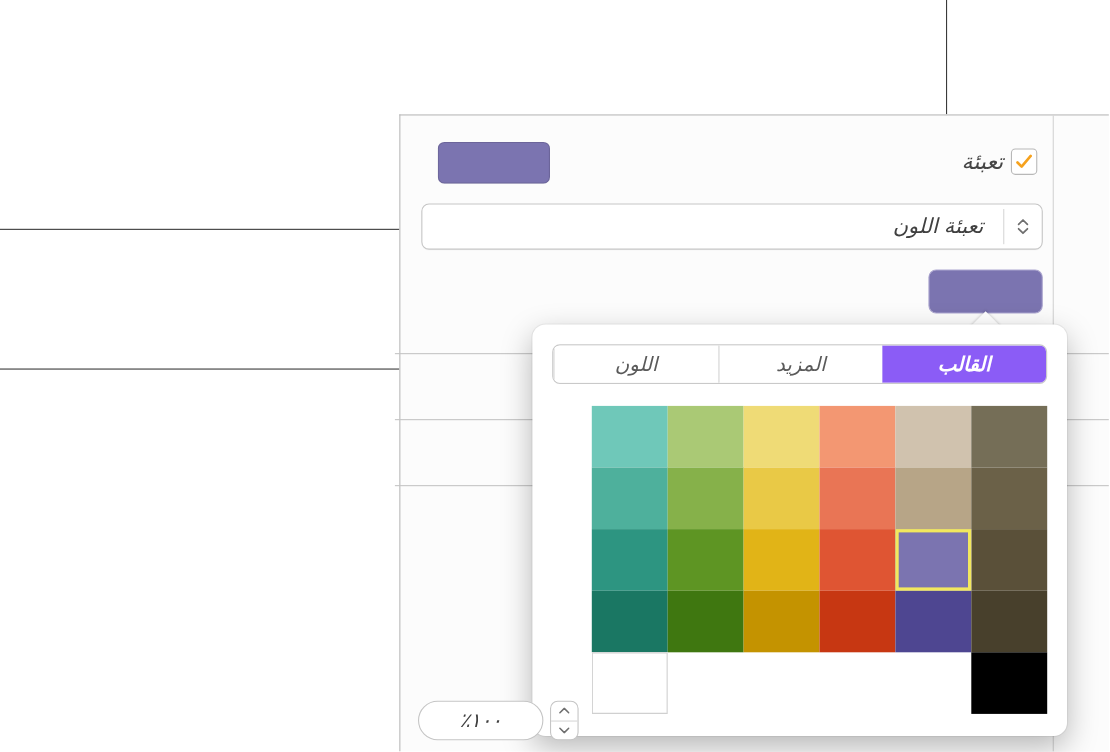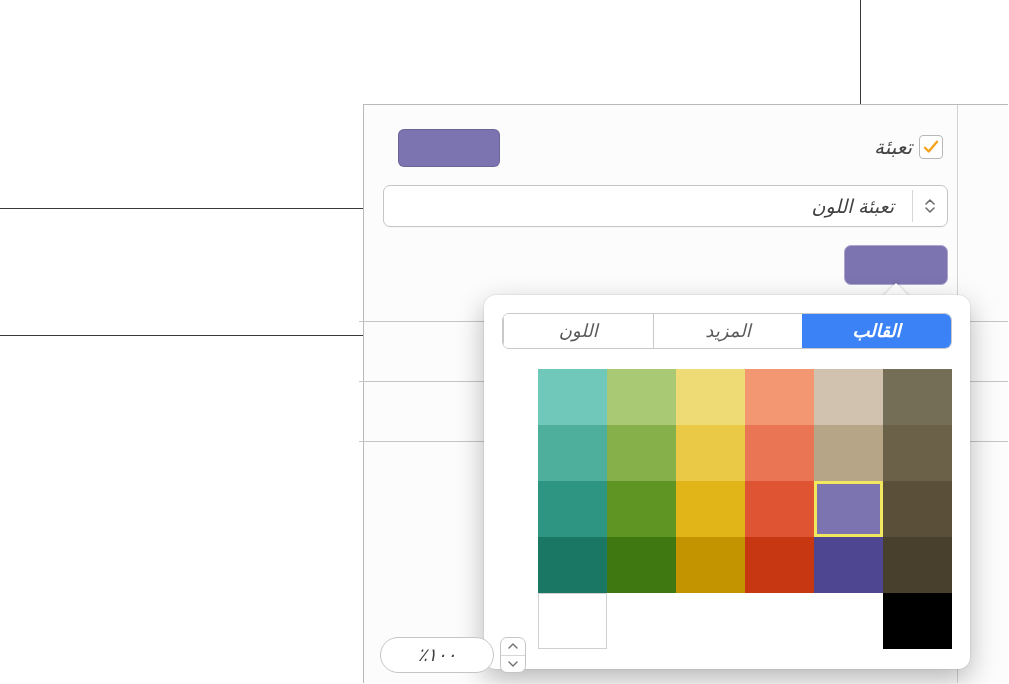--- a/index.html
+++ b/index.html
@@ -164,21 +164,21 @@
     display: flex;
     align-items: center;
     justify-content: center;
     font-size: 18px;
     color: #5a5a5a;
     background: #fff;
     border-left: 1px solid #c9c9c9;
   }
   .seg-btn:first-child { border-left: none; }
   .seg-btn.active {
-    background: #3b82f6;
+    background: #8b5cf6;
     color: #fff;
     font-weight: 600;
     border-left-color: #f6a21e;
   }
 
   .palette {
     margin-top: 20px;
     display: grid;
     direction: ltr;
     grid-template-columns: repeat(6, 1fr);

